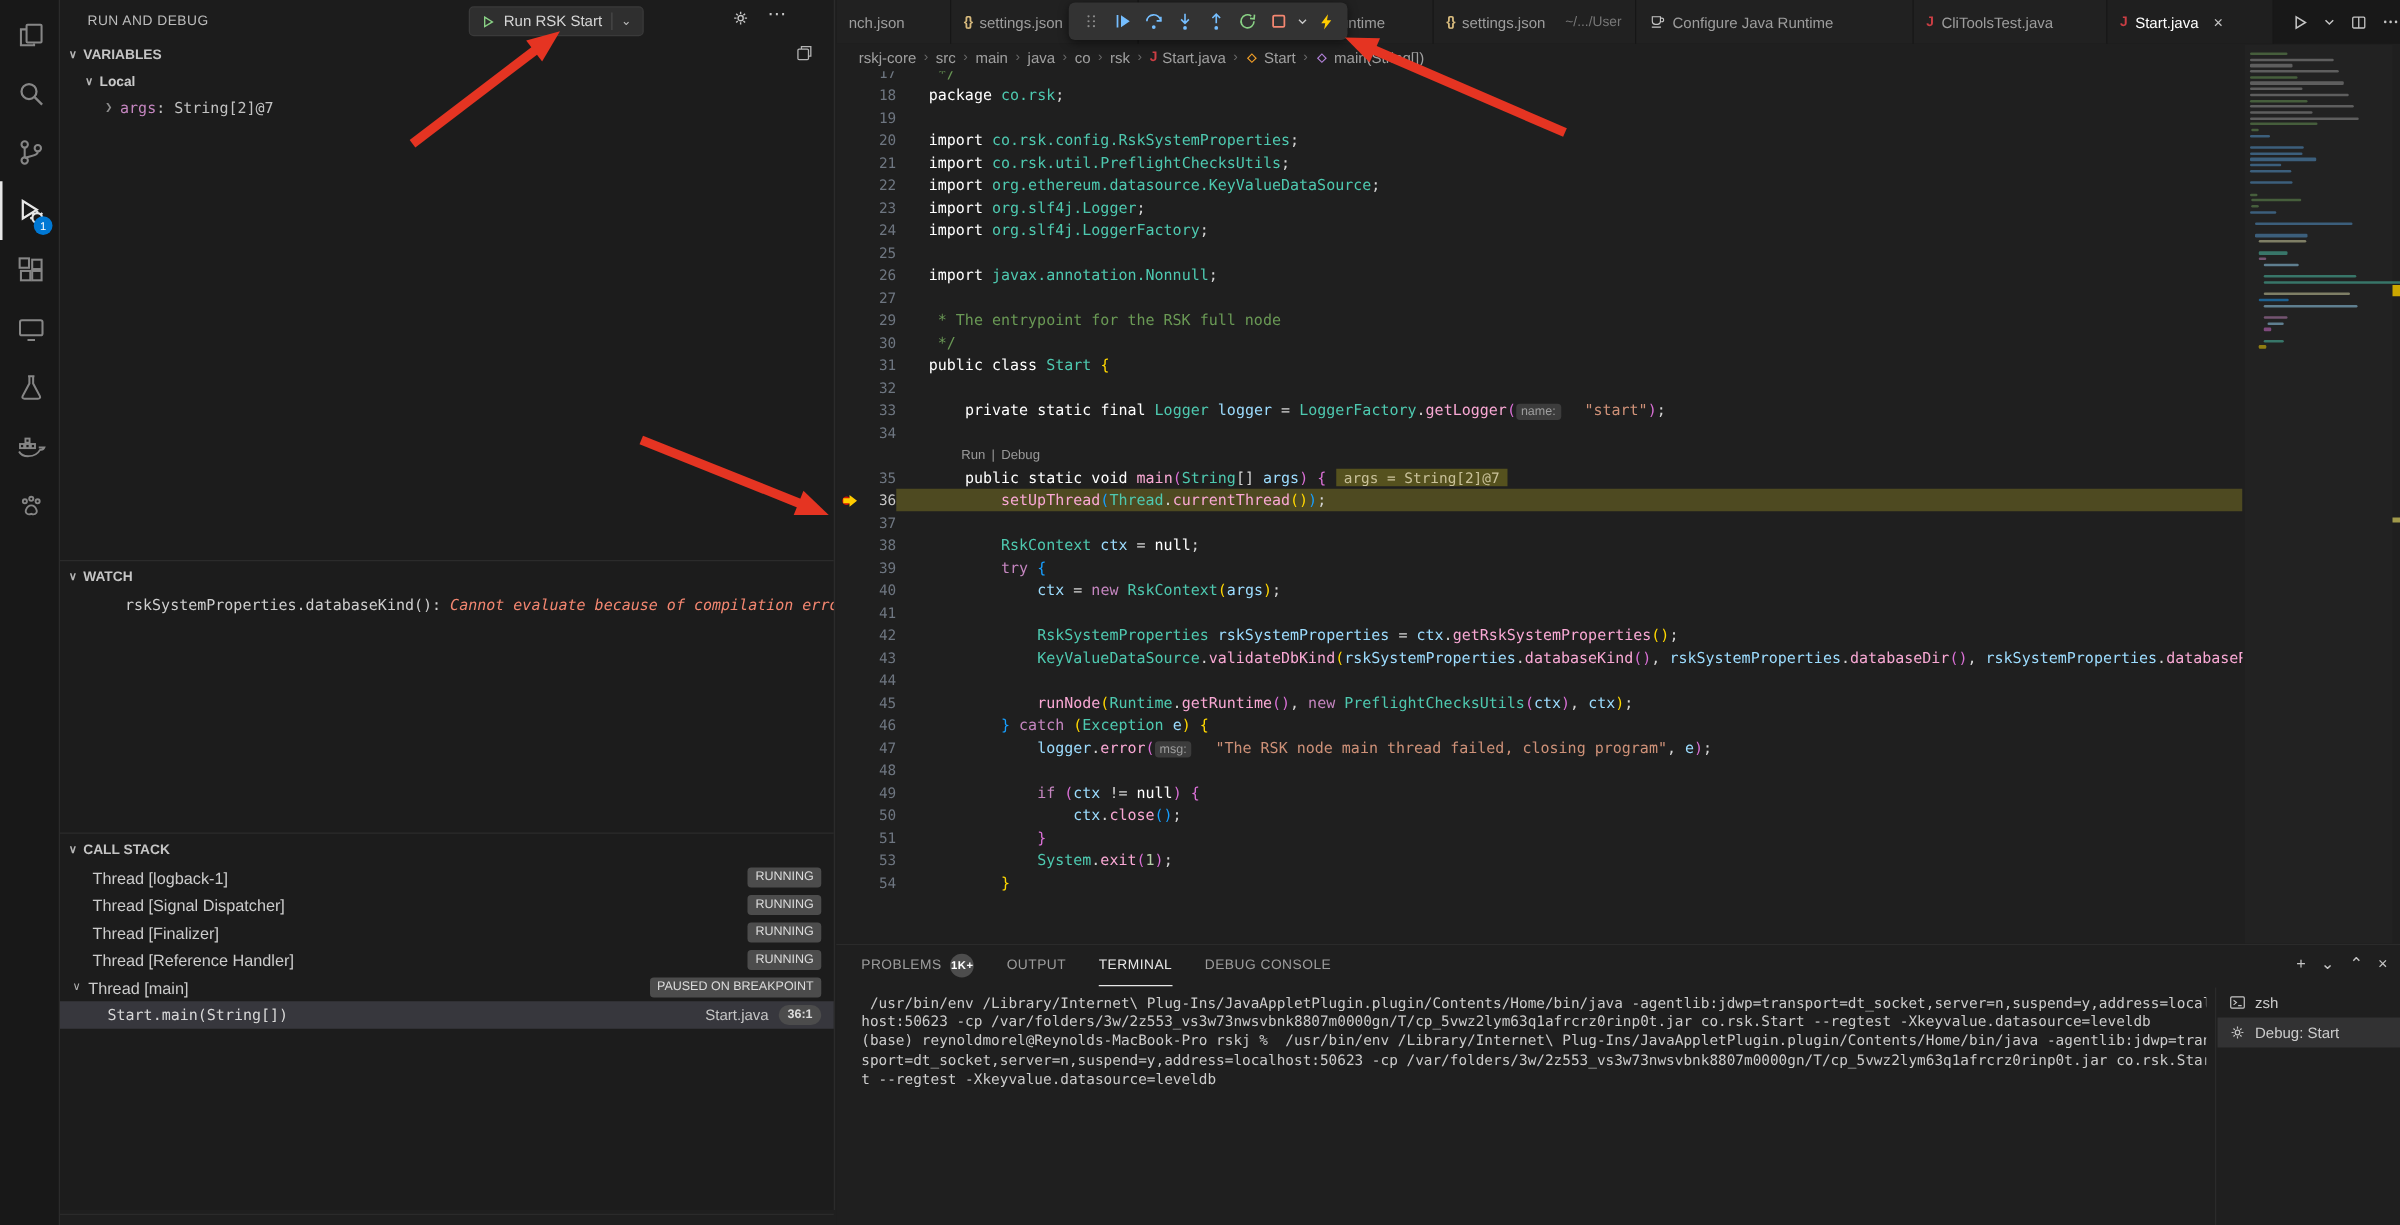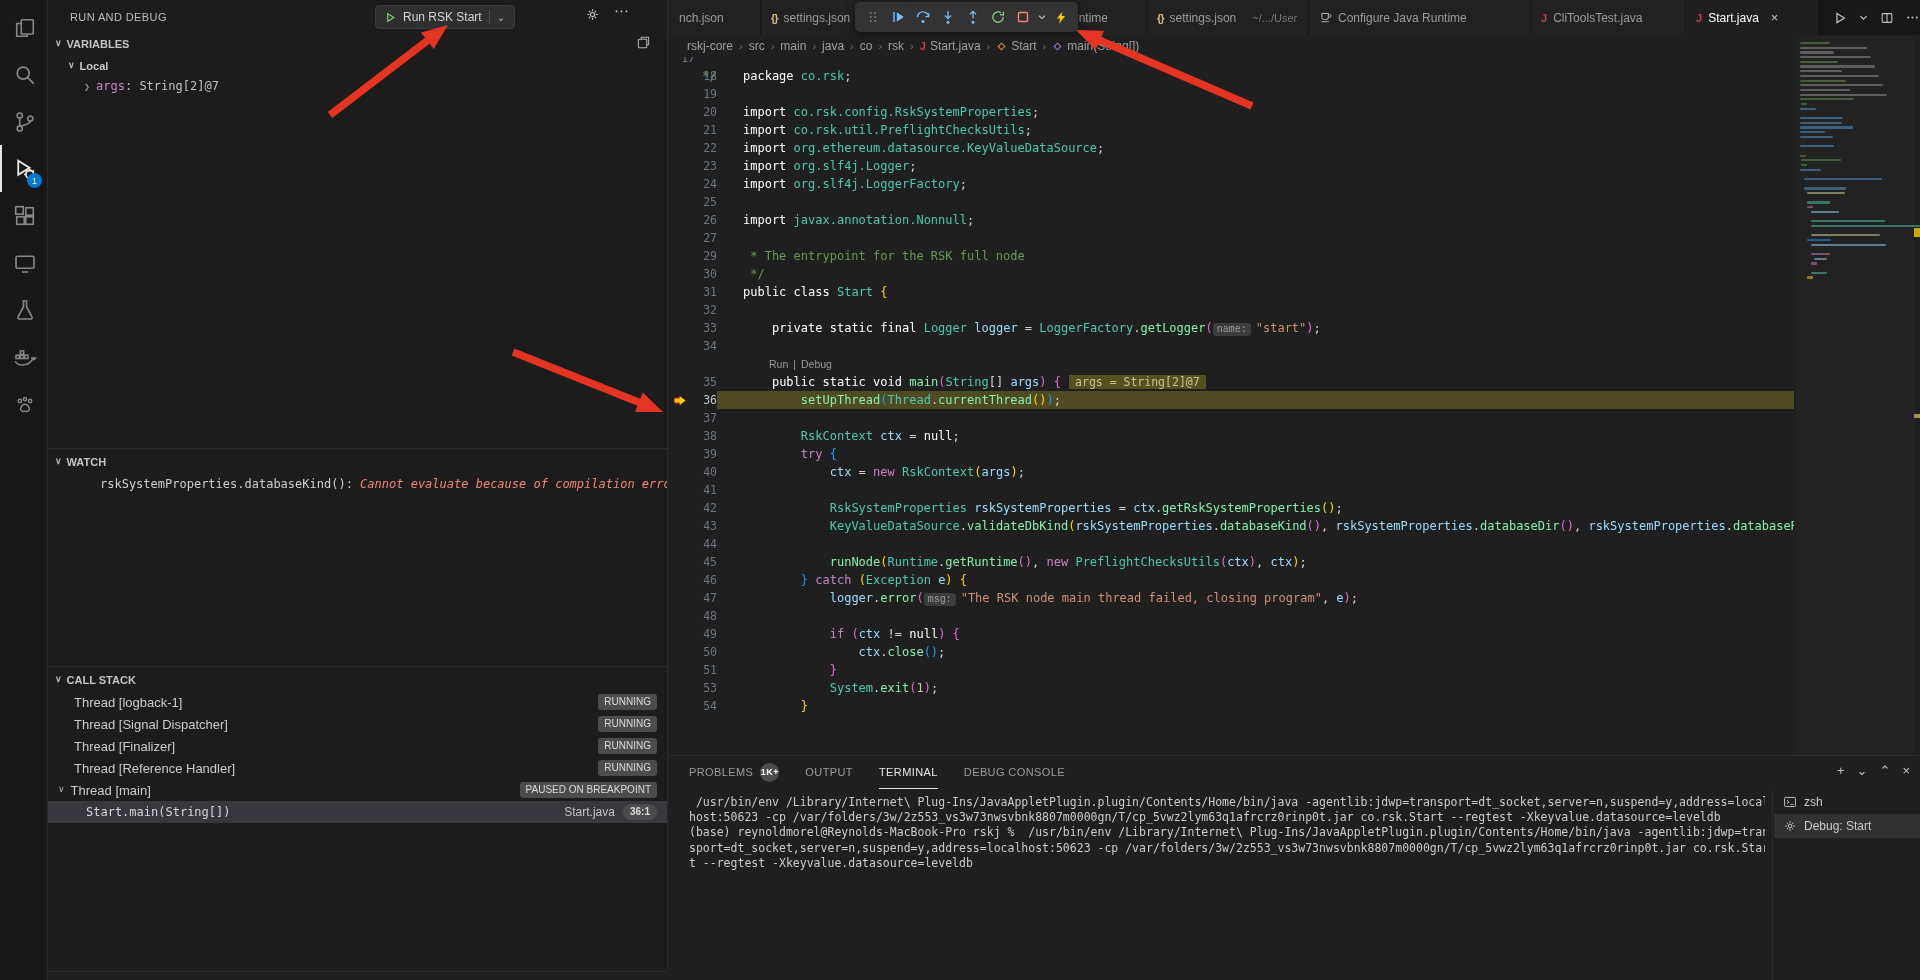--- a/index.html
+++ b/index.html
@@ -64,24 +64,24 @@
   #code{position:absolute;top:57px;left:0;right:126px;bottom:0;overflow:hidden;font-family:"DejaVu Sans Mono",monospace;font-size:12px;line-height:18px;cursor:text}
   .cl{display:flex;height:18px;white-space:pre}
   .gut-ic{width:22px;flex:none;position:relative}
   .gut-ic svg{position:absolute;left:3px;top:1px}
   .gut-num{width:26px;flex:none;text-align:right;color:#6e7681;font-size:11.5px}
   .cl.cur .gut-num{color:#c6c6c6}
   .codearea{flex:1;padding-left:26px}
   .cl.cur .codearea{background:#4e4a21}
   .lens-row{height:18px;padding-left:100px;font-size:10.5px;color:#999;font-family:"Liberation Sans",sans-serif;display:flex;align-items:center;gap:5px}
   .lens-row span{cursor:pointer}
-  .sg-kw{color:#ffffff}.sg-ctl{color:#c586c0}.sg-type{color:#4ec9b0}.sg-fn{color:#86efac}
+  .sg-kw{color:#ffffff}.sg-ctl{color:#c586c0}.sg-type{color:#4ec9b0}.sg-fn{color:#f9a8d4}
   .sg-var{color:#9cdcfe}.sg-str{color:#ce9178}.sg-cmt{color:#6a9955}.sg-pl{color:#d4d4d4}
   .sg-num{color:#b5cea8}.sg-b1{color:#ffd700}.sg-b2{color:#da70d6}.sg-b3{color:#179fff}
-  .sg-hint{background:#3c3c3c;color:#9d9d9d;font-size:10px;padding:1px 4px;border-radius:3px;margin-right:5px;font-family:Liberation Mono, monospace}
+  .sg-hint{background:#3c3c3c;color:#9d9d9d;font-size:10px;padding:1px 4px;border-radius:3px;margin-right:19px;font-family:Liberation Sans, sans-serif}
   .dbg-chip{background:#55511e;color:#c9c19a;margin-left:8px;padding:0 6px;font-size:11.5px}
   #minimap{position:absolute;top:36px;right:6px;width:118px;bottom:0;background:rgba(255,255,255,.015);padding-top:6px}
   .mm-bar{height:2.2px;margin-bottom:2.5px;border-radius:1px;opacity:.5}
   .ruler-mark{position:absolute;right:0;width:6px}
 
   
   #panel{position:absolute;left:669px;top:755px;right:0;bottom:0;background:#1f1f1f;border-top:1px solid #2b2b2b}
   #panel-tabs{display:flex;align-items:center;height:33px;padding-left:20px;gap:26px;font-size:11px;color:#9d9d9d;letter-spacing:.4px}
   .ptab{display:flex;align-items:center;height:33px;cursor:pointer;border-bottom:1px solid transparent}
   .ptab.active{color:#e7e7e7;border-bottom-color:#e7e7e7}
@@ -422,21 +422,21 @@
       <span class="bc-item">
         <span>
           <svg width="11" height="11" viewBox="0 0 16 16">
             <rect x="4.6" y="4.6" width="6.8" height="6.8" transform="rotate(45 8 8)" fill="none" stroke="#b180d7" stroke-width="1.4"></rect>
           </svg>
         </span>
         <span>main(String[])</span>
       </span>
     </div>
   <div id="code">
-      <div class="cl" style="margin-top: -8px; flex-direction: column;"><span class="gut-ic"></span><span class="gut-num">17</span><span class="codearea"><span class="sg-cmt"> */</span></span></div>
+      <div class="cl" style="margin-top: -8px;"><span class="gut-ic"></span><span class="gut-num">17</span><span class="codearea"><span class="sg-cmt"> */</span></span></div>
       <div class="cl"><span class="gut-ic"></span><span class="gut-num">18</span><span class="codearea"><span class="sg-kw">package</span><span class="sg-pl"> </span><span class="sg-type">co.rsk</span><span class="sg-pl">;</span></span></div>
       <div class="cl"><span class="gut-ic"></span><span class="gut-num">19</span><span class="codearea"></span></div>
       <div class="cl"><span class="gut-ic"></span><span class="gut-num">20</span><span class="codearea"><span class="sg-kw">import</span><span class="sg-pl"> </span><span class="sg-type">co.rsk.config.RskSystemProperties</span><span class="sg-pl">;</span></span></div>
       <div class="cl"><span class="gut-ic"></span><span class="gut-num">21</span><span class="codearea"><span class="sg-kw">import</span><span class="sg-pl"> </span><span class="sg-type">co.rsk.util.PreflightChecksUtils</span><span class="sg-pl">;</span></span></div>
       <div class="cl"><span class="gut-ic"></span><span class="gut-num">22</span><span class="codearea"><span class="sg-kw">import</span><span class="sg-pl"> </span><span class="sg-type">org.ethereum.datasource.KeyValueDataSource</span><span class="sg-pl">;</span></span></div>
       <div class="cl"><span class="gut-ic"></span><span class="gut-num">23</span><span class="codearea"><span class="sg-kw">import</span><span class="sg-pl"> </span><span class="sg-type">org.slf4j.Logger</span><span class="sg-pl">;</span></span></div>
       <div class="cl"><span class="gut-ic"></span><span class="gut-num">24</span><span class="codearea"><span class="sg-kw">import</span><span class="sg-pl"> </span><span class="sg-type">org.slf4j.LoggerFactory</span><span class="sg-pl">;</span></span></div>
       <div class="cl"><span class="gut-ic"></span><span class="gut-num">25</span><span class="codearea"></span></div>
       <div class="cl"><span class="gut-ic"></span><span class="gut-num">26</span><span class="codearea"><span class="sg-kw">import</span><span class="sg-pl"> </span><span class="sg-type">javax.annotation.Nonnull</span><span class="sg-pl">;</span></span></div>
       <div class="cl"><span class="gut-ic"></span><span class="gut-num">27</span><span class="codearea"></span></div>

